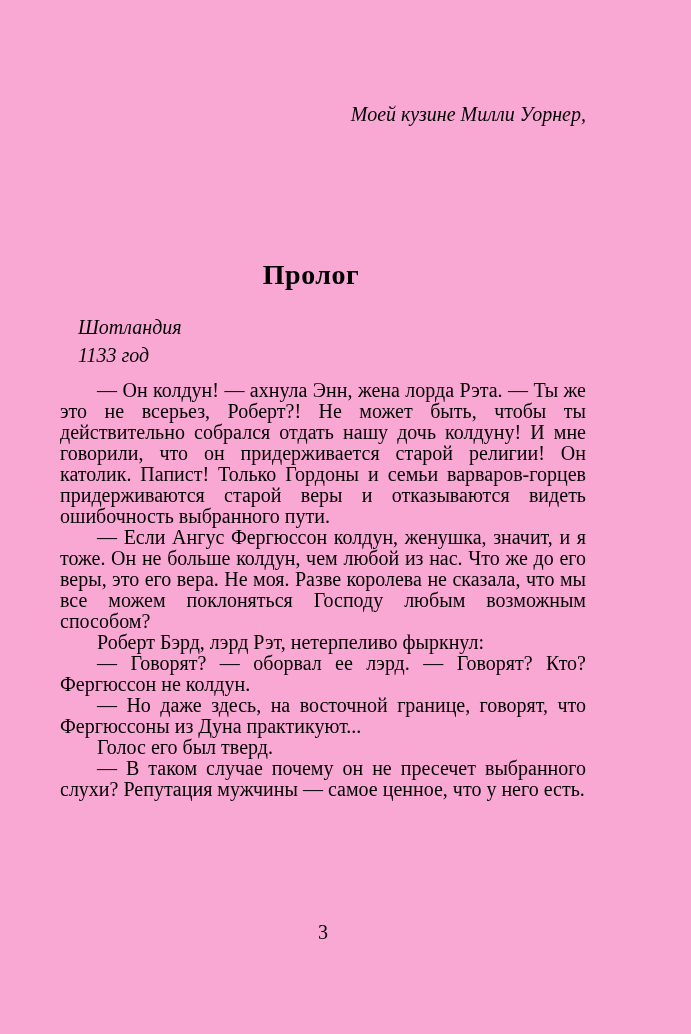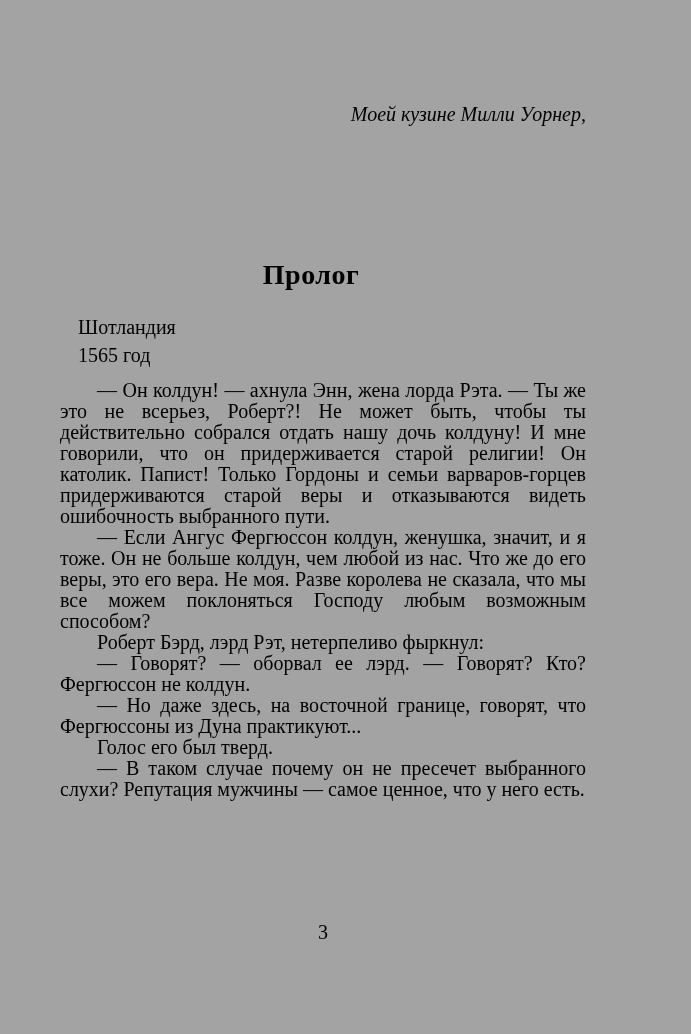--- a/index.html
+++ b/index.html
@@ -4,21 +4,21 @@
 <style>
   html, body {
     margin: 0;
     padding: 0;
     background: #ffffff;
   }
   .page {
     position: relative;
     width: 691px;
     height: 1034px;
-    background: #a3a3a3;
+    background: #f9a8d4;
     color: #000000;
     font-family: "Liberation Serif", "DejaVu Serif", serif;
     overflow: hidden;
   }
   
   .dedication {
     position: absolute;
     top: 100px;
     left: 60px;
     width: 526px;
@@ -38,20 +38,21 @@
     font-size: 28px;
     font-weight: bold;
     line-height: 34px;
     letter-spacing: 0.5px;
   }
   
   .setting {
     position: absolute;
     top: 313px;
     left: 78px;
+    font-style: italic;
     font-size: 20px;
     line-height: 28px;
   }
   
   .body-text {
     position: absolute;
     top: 380px;
     left: 60px;
     width: 526px;
     font-size: 20px;
@@ -80,21 +81,21 @@
 <div class="page">
 
   <div class="dedication">
     <div>Моей кузине Милли Уорнер,</div>
   </div>
 
   <h1 class="chapter-title">Пролог</h1>
 
   <div class="setting">
     <div>Шотландия</div>
-    <div>1565 год</div>
+    <div>1133 год</div>
   </div>
 
   <div class="body-text">
     <p>— Он колдун! — ахнула Энн, жена лорда Рэта. — Ты же это не всерьез, Роберт?! Не может быть, чтобы ты действительно собрался отдать нашу дочь колдуну! И мне говорили, что он придерживается старой религии! Он католик. Папист! Только Гордоны и семьи варваров-горцев придерживаются старой веры и отказываются видеть ошибочность выбранного пути.</p>
     <p>— Если Ангус Фергюссон колдун, женушка, значит, и я тоже. Он не больше колдун, чем любой из нас. Что же до его веры, это его вера. Не моя. Разве королева не сказала, что мы все можем поклоняться Господу любым возможным способом?</p>
     <p>Роберт Бэрд, лэрд Рэт, нетерпеливо фыркнул:</p>
     <p>— Говорят? — оборвал ее лэрд. — Говорят? Кто? Фергюссон не колдун.</p>
     <p>— Но даже здесь, на восточной границе, говорят, что Фергюссоны из Дуна практикуют...</p>
     <p>Голос его был тверд.</p>
     <p>— В таком случае почему он не пресечет выбранного слухи? Репутация мужчины — самое ценное, что у него есть.</p>

